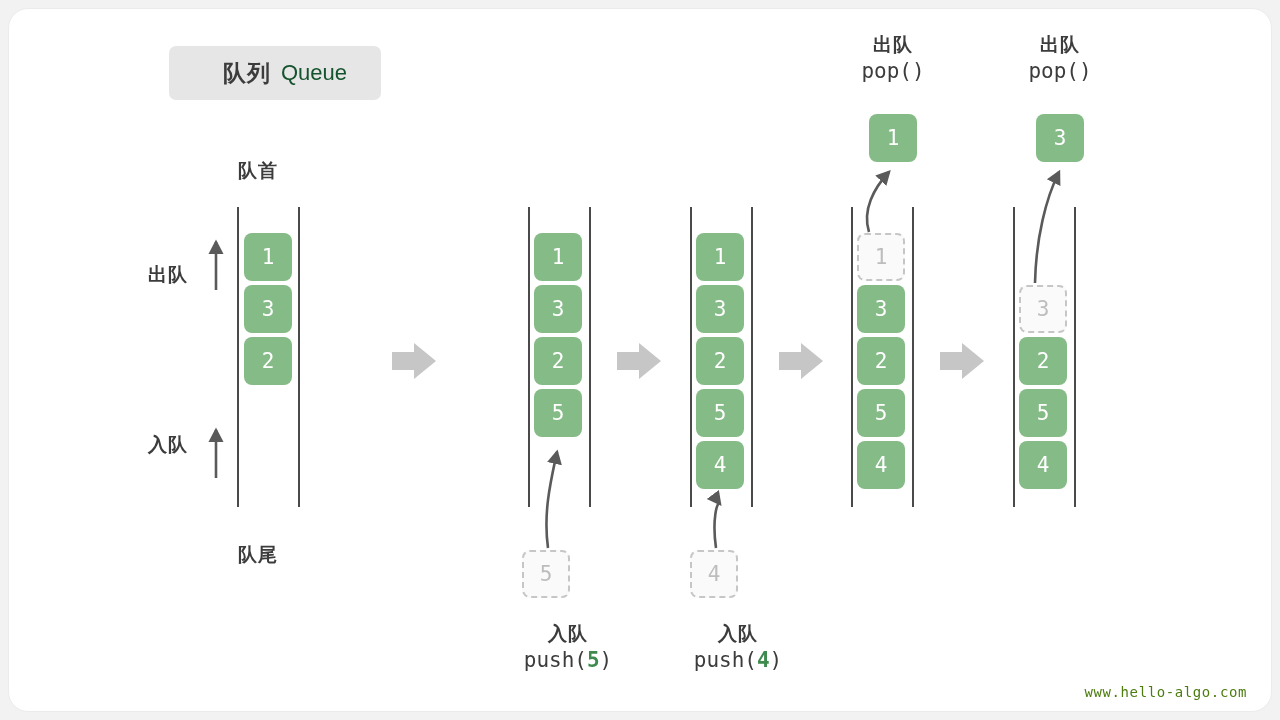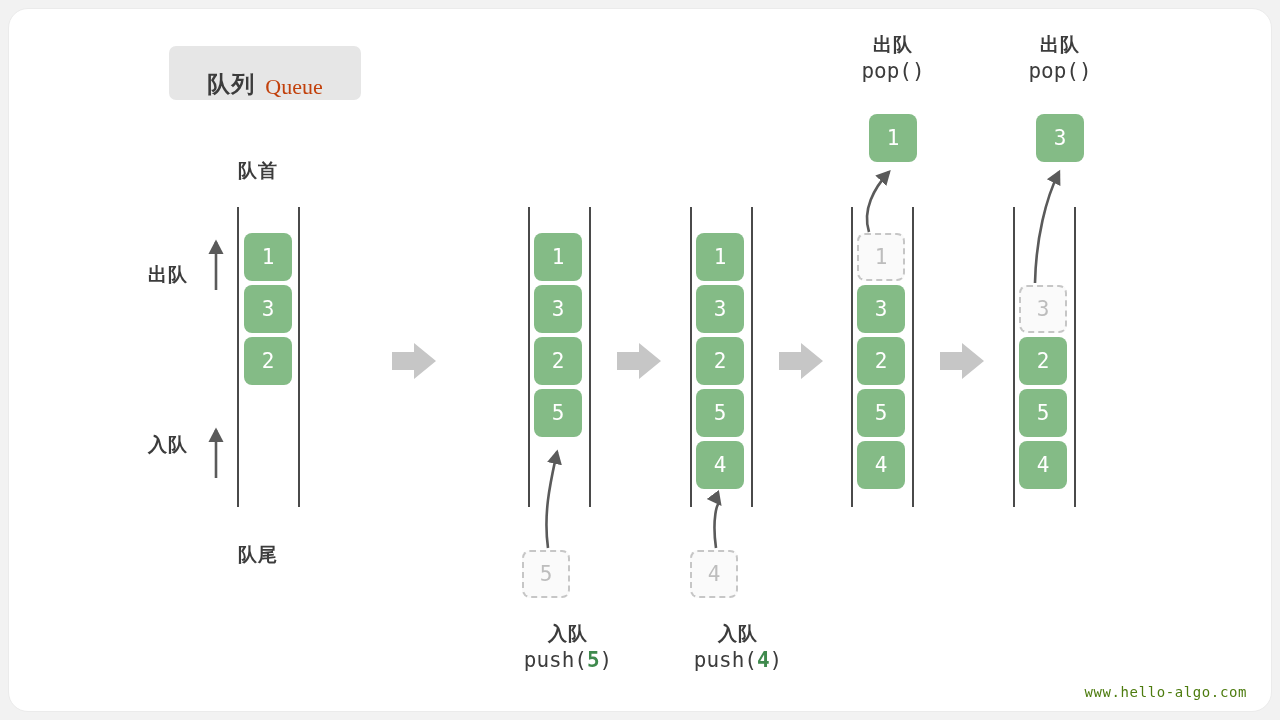--- a/index.html
+++ b/index.html
@@ -30,34 +30,35 @@
   
   .title-badge {
     position: absolute;
     left: 169px;
     top: 46px;
     width: 192px;
     height: 54px;
     background: #e6e6e6;
     border-radius: 7px;
     display: flex;
-    align-items: flex-end;
+    align-items: center;
     justify-content: center;
     gap: 10px;
+    padding-left: 20px;
   }
   .title-cn {
     font-size: 23px;
     font-weight: bold;
     color: #3c3c3c;
     letter-spacing: 1px;
   }
   .title-en {
-    font-family: Liberation Serif, serif;
+    font-family: Liberation Sans, sans-serif;
     font-size: 22px;
-    color: #c2410c;
+    color: #14532d;
   }
 
   
   .abs {
     position: absolute;
     white-space: nowrap;
   }
   .hdr-label {
     font-size: 19px;
     font-weight: bold;

